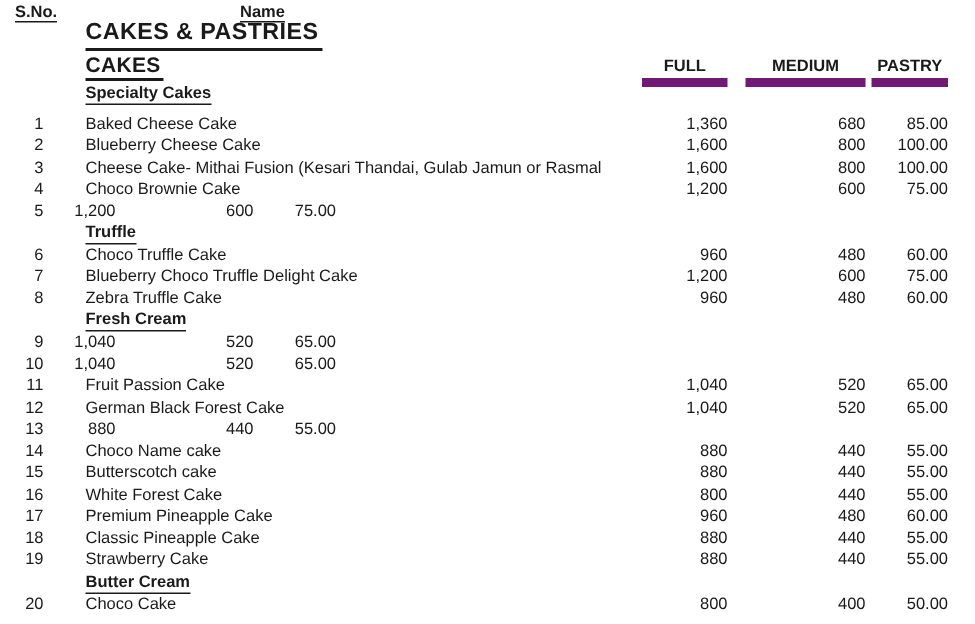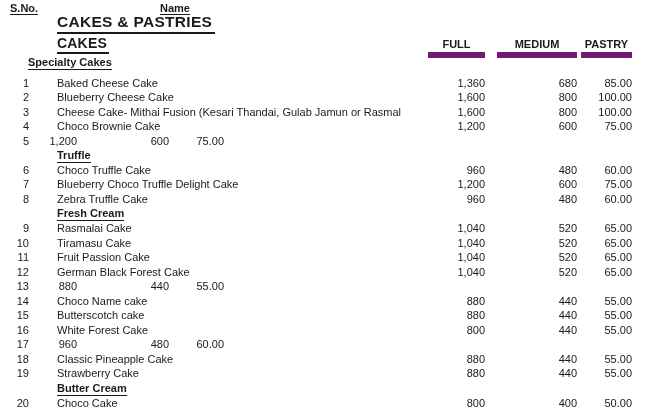--- a/index.html
+++ b/index.html
@@ -36,21 +36,21 @@
     font-size:11px; font-weight:bold;
     border-bottom:6px solid #701a75; padding-bottom:2px;
   }
   .col-full   { width:57px; right:165px; }
   .col-medium { width:80px; right:73px;  }
   .col-pastry { width:51px; right:18px;  }
 
   
   .rows { position:absolute; top:55px; left:0; width:650px; }
   .row { display:flex; height:14.55px; line-height:14.55px; font-size:11px; white-space:nowrap; }
-  .section-row.first-section { margin-bottom:6px;flex-direction:column; }
+  .section-row.first-section { margin-bottom:6px; }
   .c-sno    { width:29px;  flex:none; text-align:right; }
   .c-name   { width:408px; flex:none; padding-left:28px; overflow:visible; }
   .c-full   { width:48px;  flex:none; text-align:right; }
   .c-medium { width:92px;  flex:none; text-align:right; }
   .c-pastry { width:55px;  flex:none; text-align:right; }
   .sec-label {
     display:inline-block; font-weight:bold; line-height:12px;
     border-bottom:1.5px solid #1a1a1a; padding-bottom:0.5px;
   }
 </style>
@@ -136,28 +136,26 @@
         <div class="c-full">960</div>
         <div class="c-medium">480</div>
         <div class="c-pastry">60.00</div>
       </div>
       <div class="row section-row">
         <div class="c-sno"></div>
         <div class="c-name"><span class="sec-label">Fresh Cream</span></div>
       </div>
       <div class="row">
         <div class="c-sno">9</div>
-        <div class="c-name">Rasmalai Cake</div>
         <div class="c-full">1,040</div>
         <div class="c-medium">520</div>
         <div class="c-pastry">65.00</div>
       </div>
       <div class="row">
         <div class="c-sno">10</div>
-        <div class="c-name">Tiramasu Cake</div>
         <div class="c-full">1,040</div>
         <div class="c-medium">520</div>
         <div class="c-pastry">65.00</div>
       </div>
       <div class="row">
         <div class="c-sno">11</div>
         <div class="c-name">Fruit Passion Cake</div>
         <div class="c-full">1,040</div>
         <div class="c-medium">520</div>
         <div class="c-pastry">65.00</div>
@@ -191,20 +189,21 @@
       </div>
       <div class="row">
         <div class="c-sno">16</div>
         <div class="c-name">White Forest Cake</div>
         <div class="c-full">800</div>
         <div class="c-medium">440</div>
         <div class="c-pastry">55.00</div>
       </div>
       <div class="row">
         <div class="c-sno">17</div>
+        <div class="c-name">Premium Pineapple Cake</div>
         <div class="c-full">960</div>
         <div class="c-medium">480</div>
         <div class="c-pastry">60.00</div>
       </div>
       <div class="row">
         <div class="c-sno">18</div>
         <div class="c-name">Classic Pineapple Cake</div>
         <div class="c-full">880</div>
         <div class="c-medium">440</div>
         <div class="c-pastry">55.00</div>

